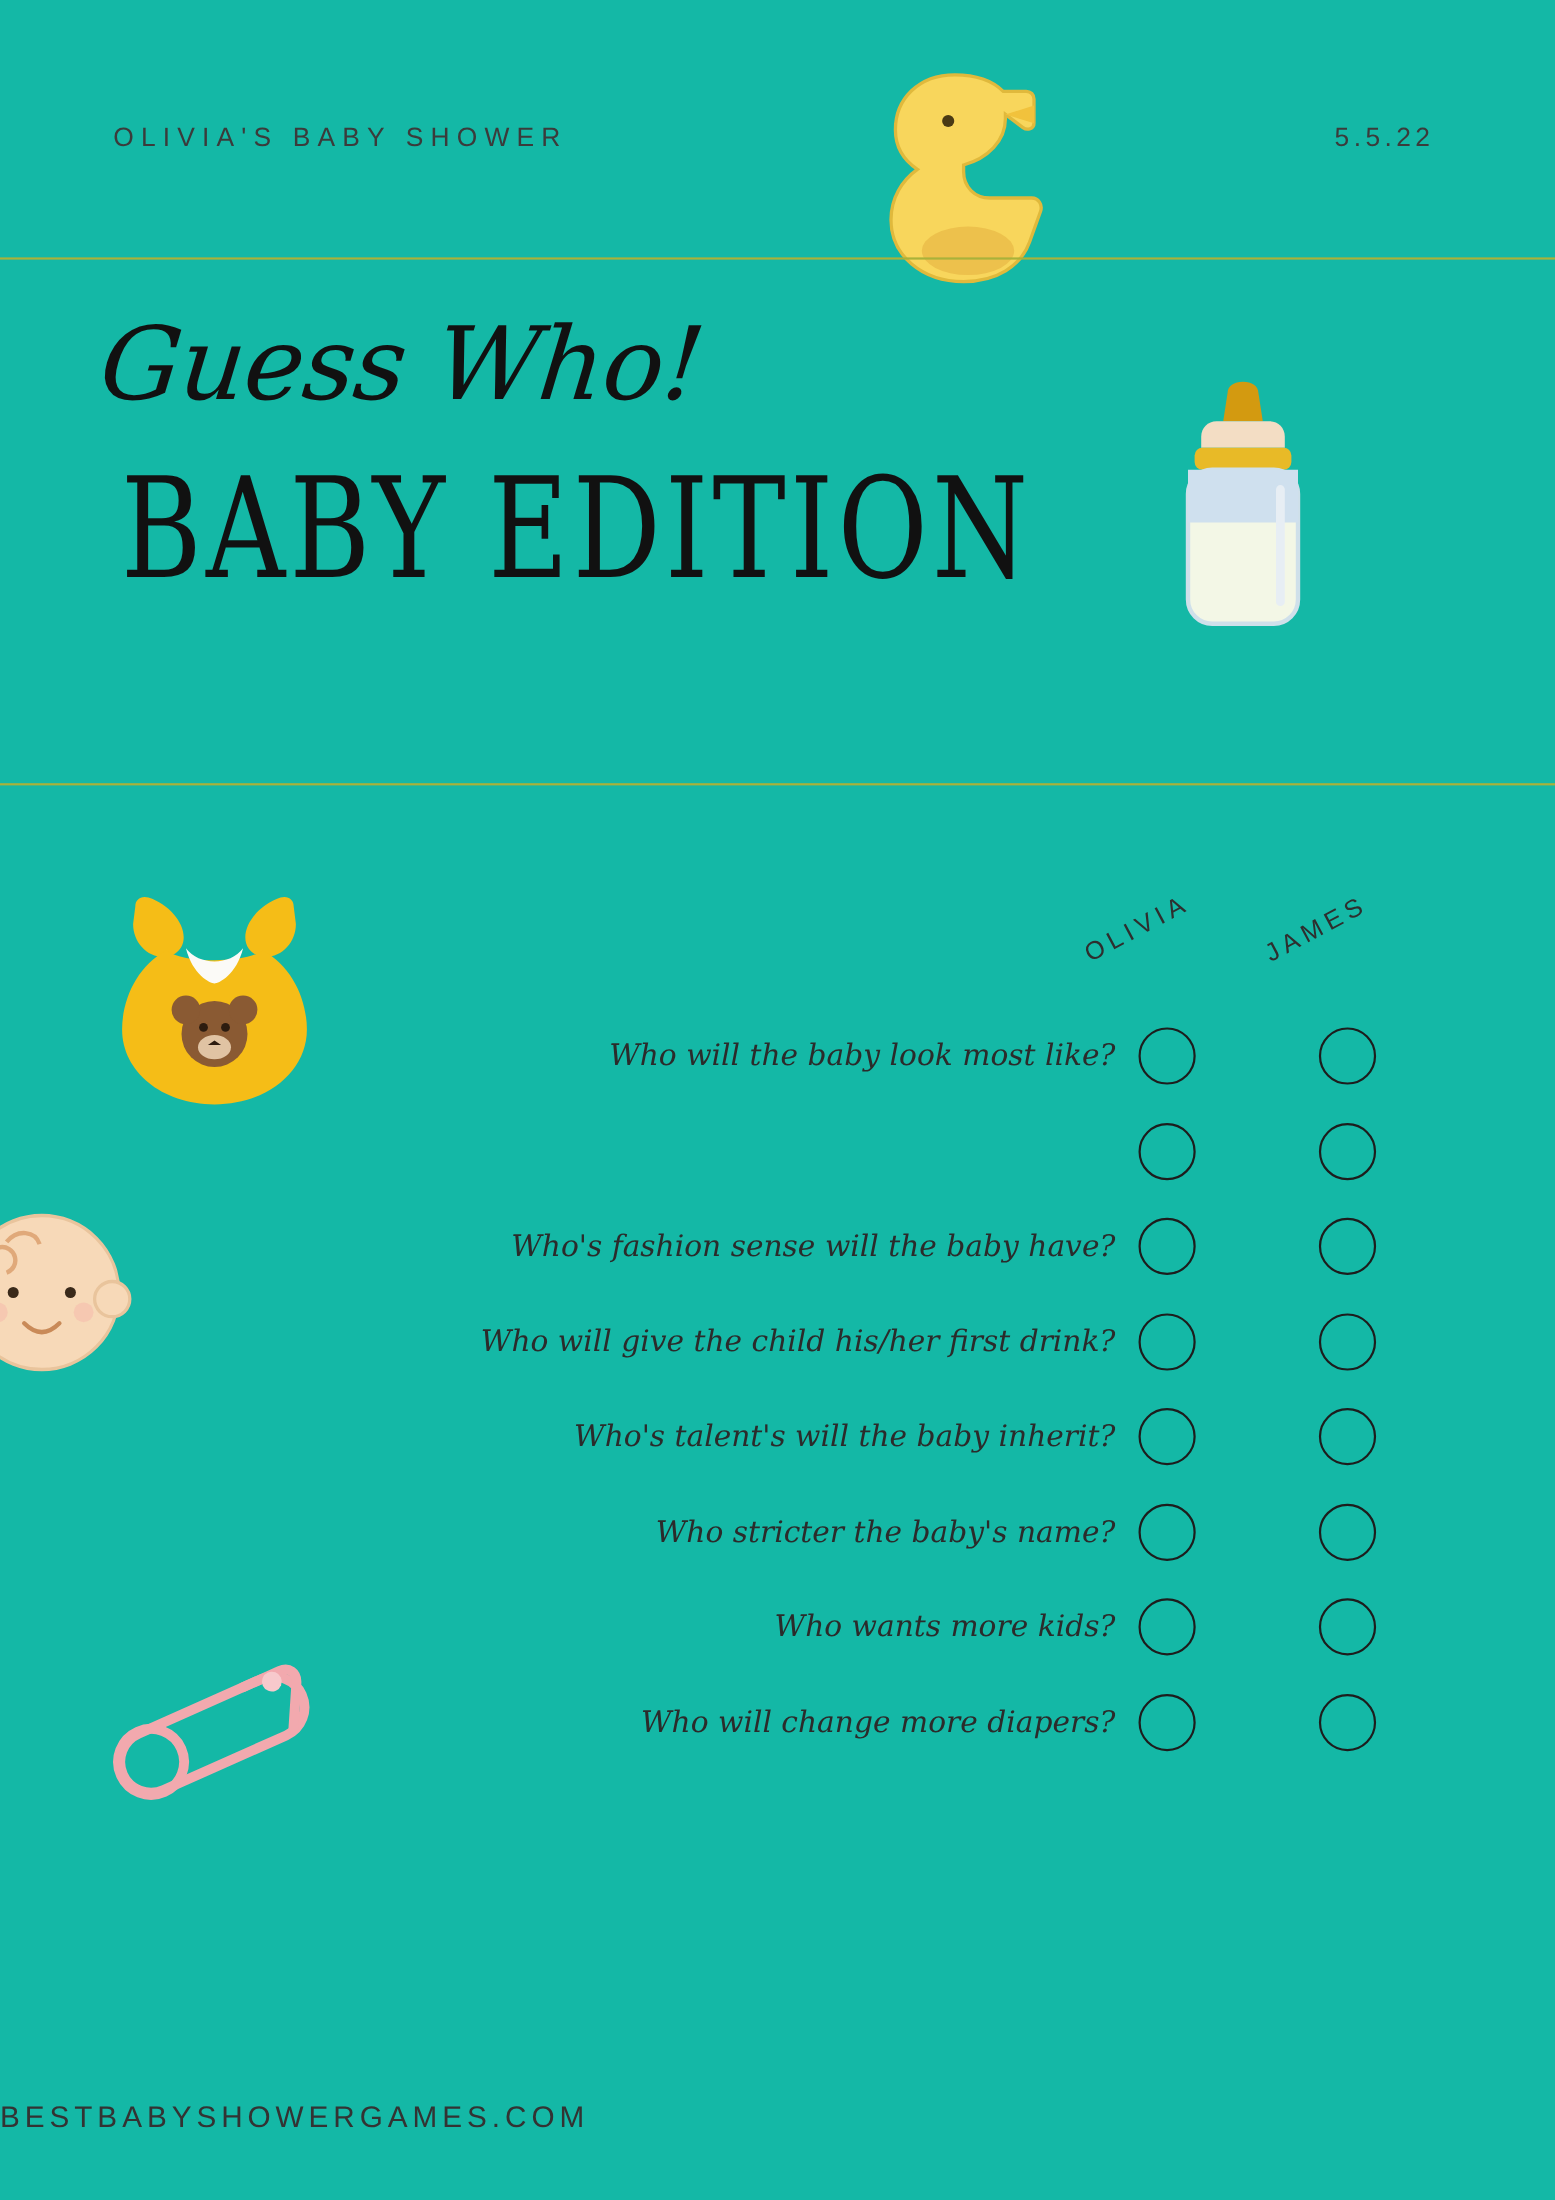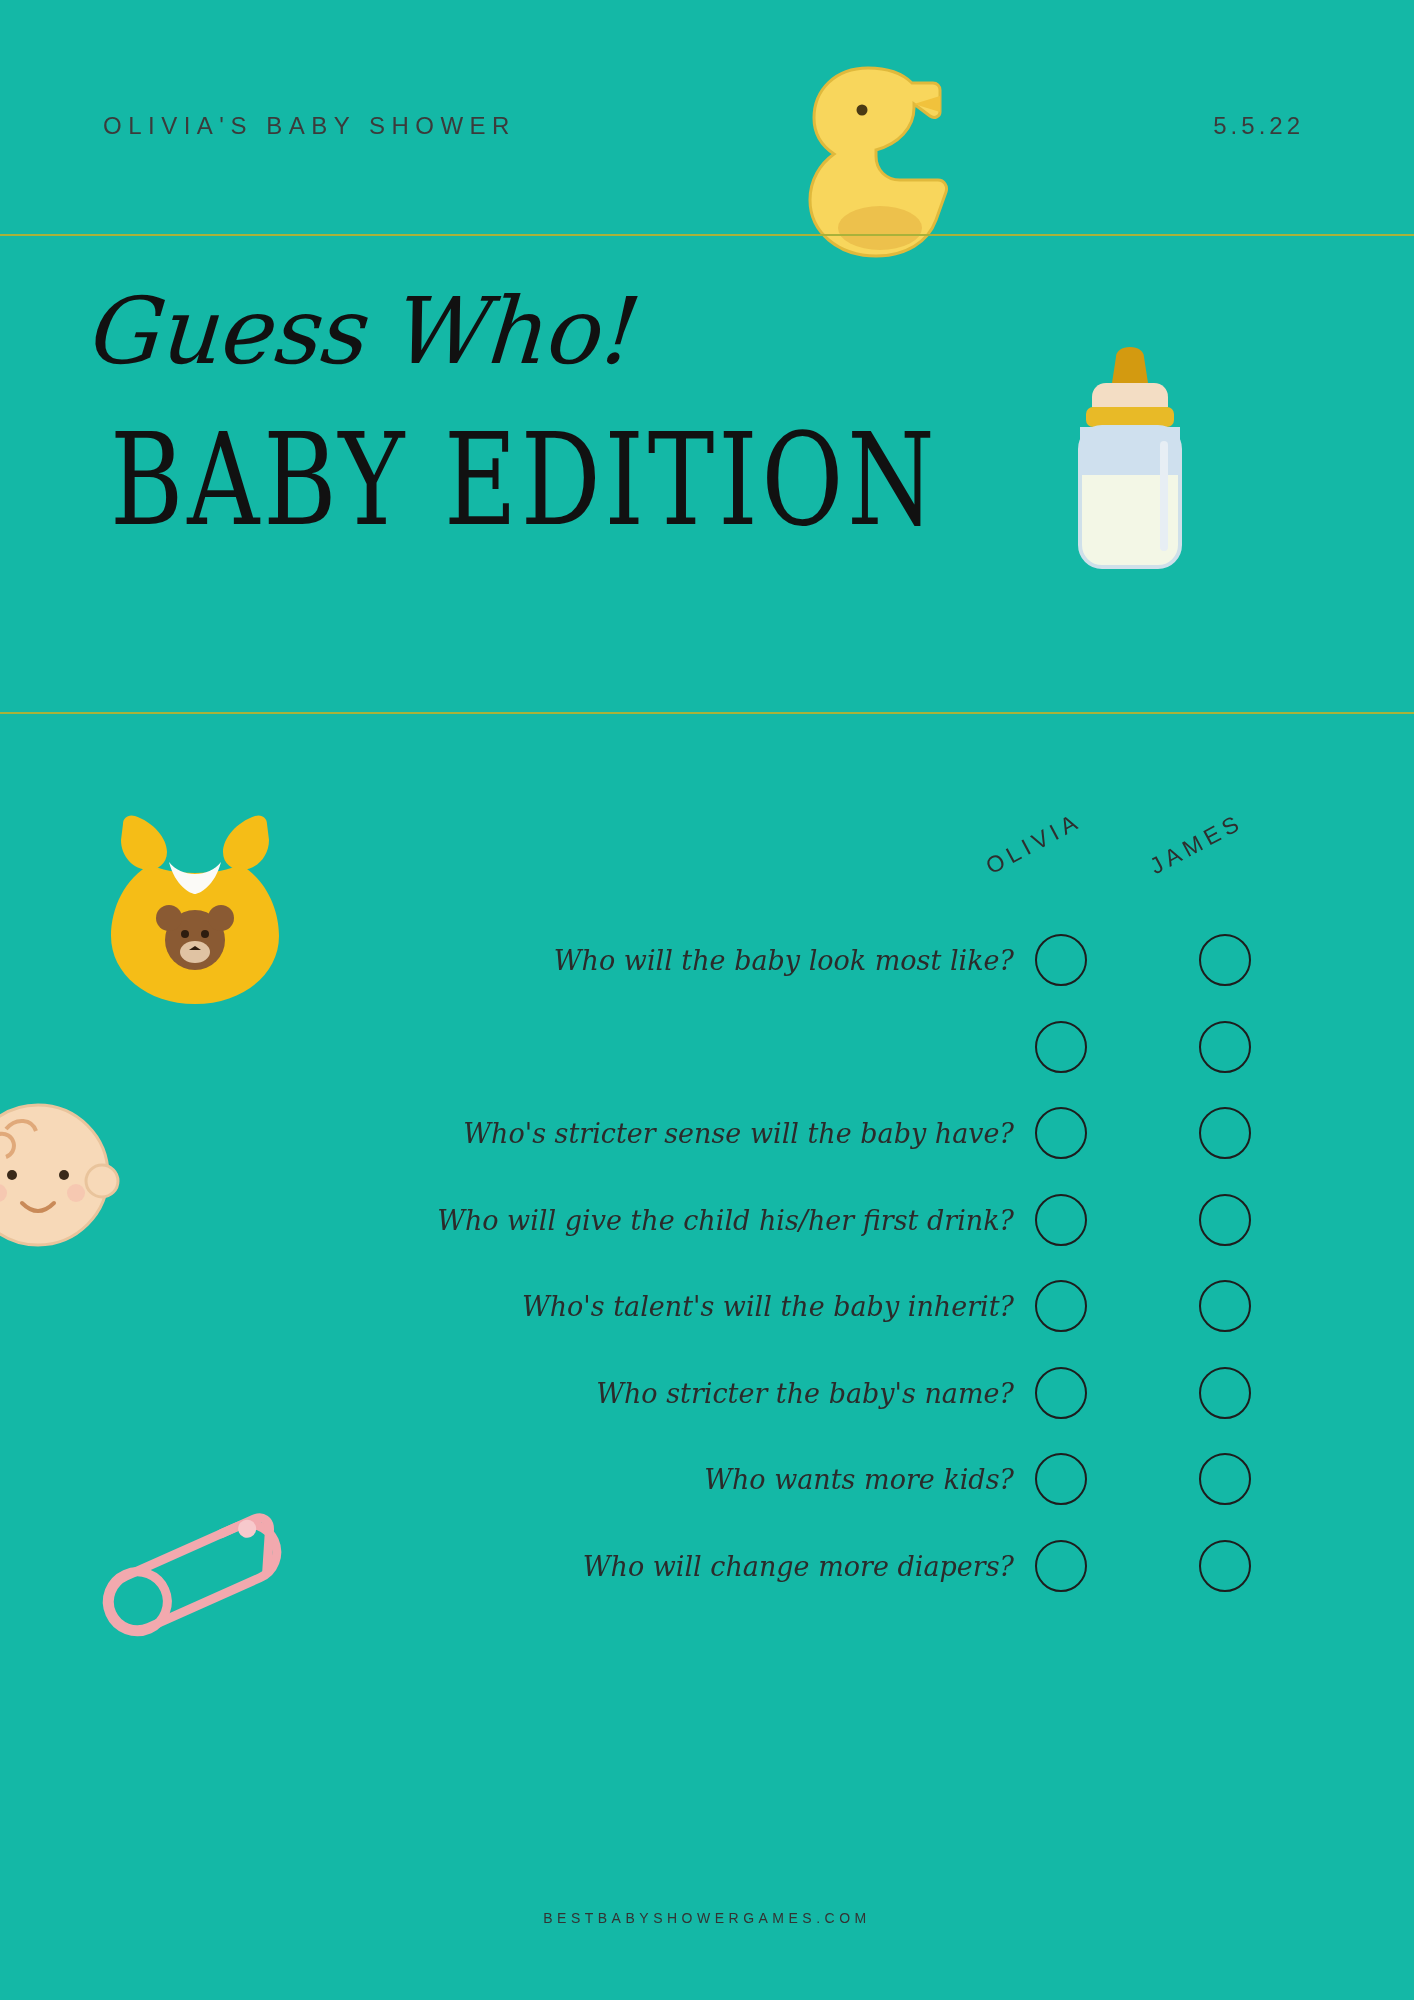--- a/index.html
+++ b/index.html
@@ -190,22 +190,22 @@
   }
   .bubble.col1 { left: 1035px; }
   .bubble.col2 { left: 1199px; }
 
   
   .footer {
     position: absolute;
     left: 0;
     right: 0;
     top: 1910px;
-    text-align: center;
-    font-size: 14px;
+    text-align: left;
+    font-size: 27px;
     letter-spacing: 4.5px;
     color: #333333;
     font-family: "Liberation Sans", sans-serif;
   }
 
   
   .bib {
     position: absolute;
     left: 95px;
     top: 812px;
@@ -322,21 +322,21 @@
         <div class="bubble col1"></div>
         <div class="bubble col2"></div>
       </div>
 
       <div class="q-row">
         <div class="bubble col1"></div>
         <div class="bubble col2"></div>
       </div>
 
       <div class="q-row">
-        <div class="q-text">Who's stricter sense will the baby have?</div>
+        <div class="q-text">Who's fashion sense will the baby have?</div>
         <div class="bubble col1"></div>
         <div class="bubble col2"></div>
       </div>
 
 
       <div class="q-row">
         <div class="q-text">Who will give the child his/her first drink?</div>
         <div class="bubble col1"></div>
         <div class="bubble col2"></div>
       </div>

